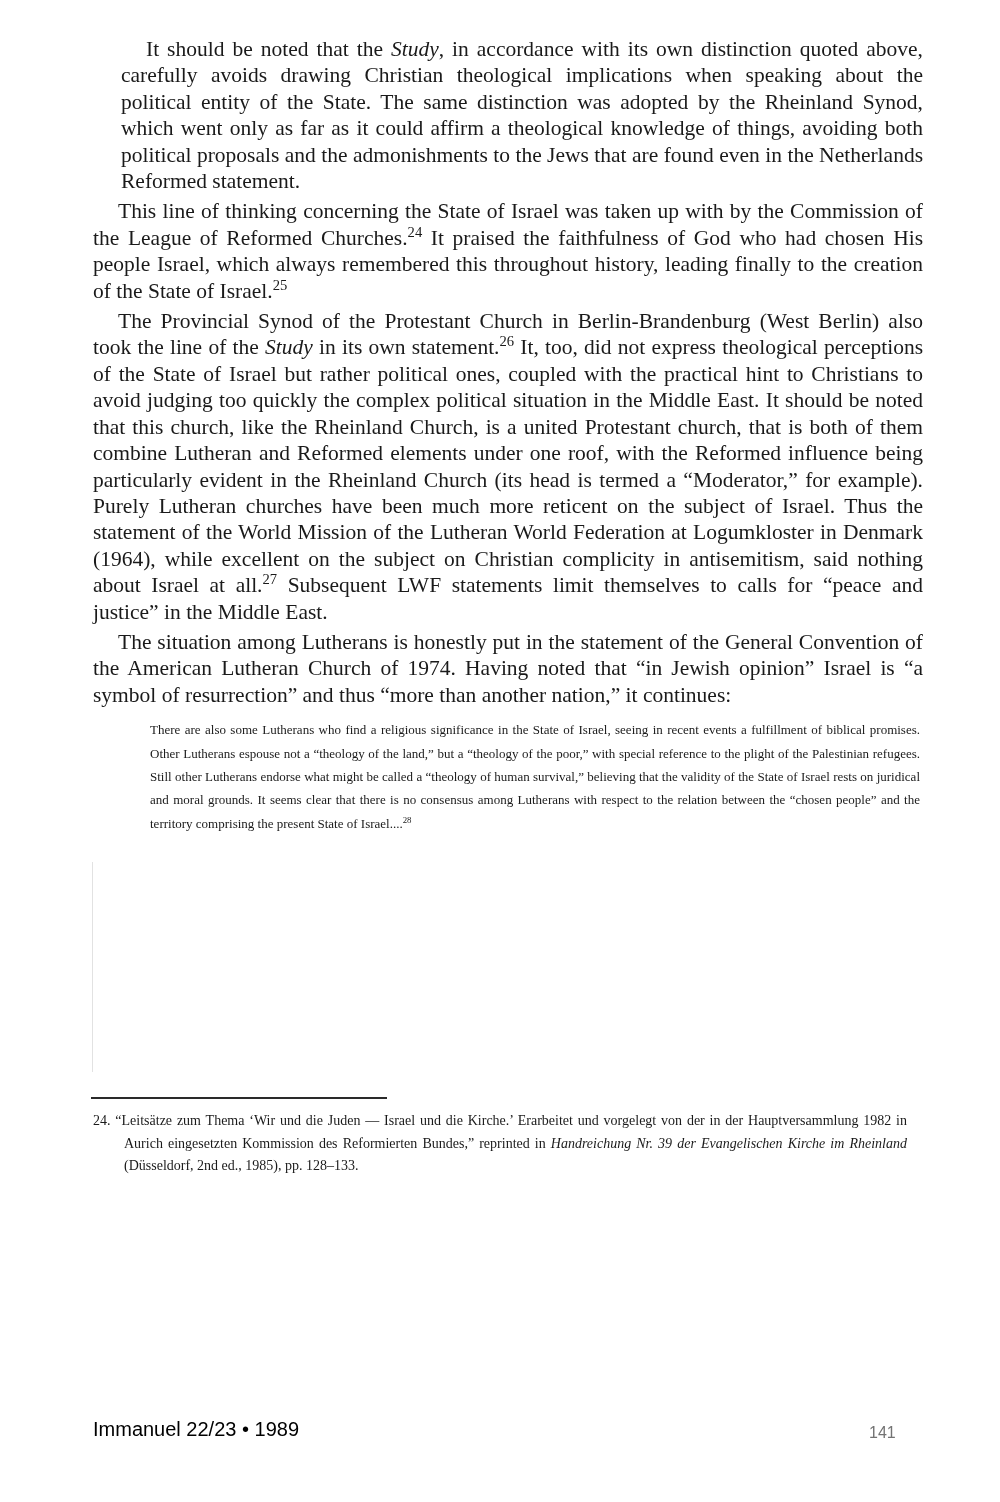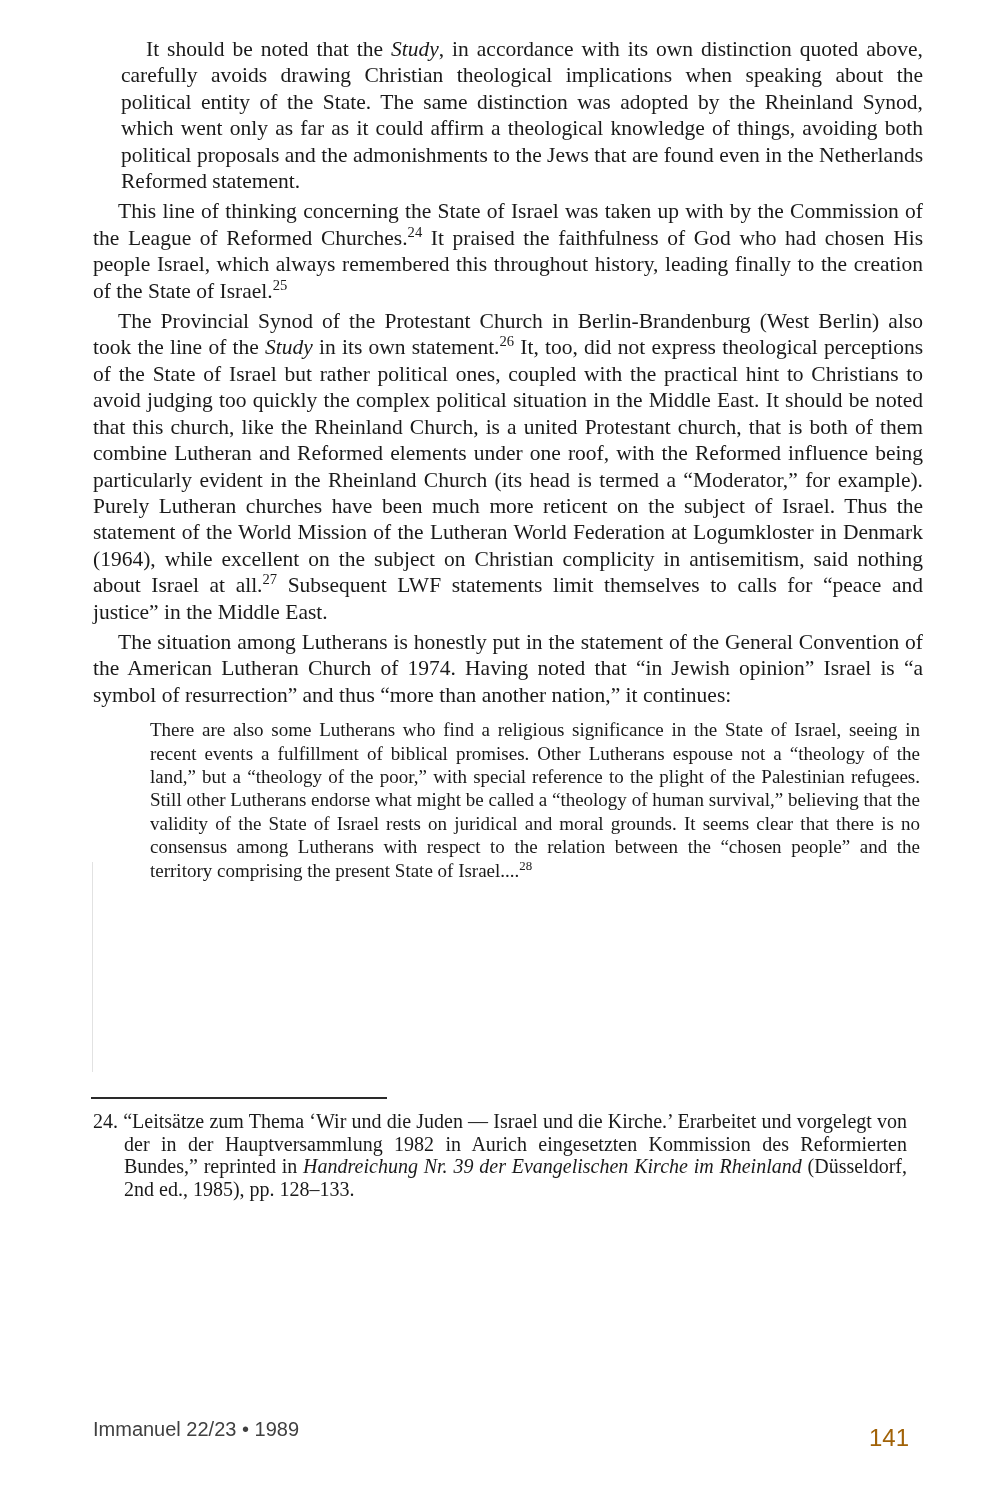--- a/index.html
+++ b/index.html
@@ -2,27 +2,27 @@
 <html><head>
 <meta charset="utf-8">
 <style>
   html, body { margin: 0; padding: 0; background: #ffffff; }
   body { width: 1000px; height: 1502px; position: relative; overflow: hidden; color: #1a1a1a; }
   .page { position: absolute; left: 93px; top: 36px; width: 830px; }
   .body-text { font-family: "Liberation Serif", serif; font-size: 21.5px; line-height: 26.4px; text-align: justify; margin: 0; }
   .para { margin: 0 0 4px 0; text-indent: 25px; }
   .para.first { text-indent: 25px; margin-left: 28px; }
   sup { font-size: 0.68em; line-height: 0; vertical-align: 0.55em; font-family: Liberation Serif, serif; }
-  .blockquote { margin: 10px 16px 0 57px; width: 770px; font-family: "Liberation Serif", serif; font-size: 19px; line-height: 23.4px; text-align: justify; position: relative; }
+  .blockquote { margin: 10px 16px 0 57px; width: 770px; font-family: "Liberation Serif", serif; font-size: 13px; line-height: 23.4px; text-align: justify; position: relative; }
   .quote-bar { position: absolute; left: 92px; top: 862px; width: 1px; height: 210px; background: #e2e2e2; }
   .rule { position: absolute; left: 91px; top: 1097px; width: 296px; height: 2px; background: #2a2a2a; }
-  .notes { position: absolute; left: 93px; top: 1110px; width: 814px; font-family: "Liberation Serif", serif; font-size: 20px; line-height: 22.6px; }
+  .notes { position: absolute; left: 93px; top: 1110px; width: 814px; font-family: "Liberation Serif", serif; font-size: 14px; line-height: 22.6px; }
   .note { text-align: justify; padding-left: 31px; text-indent: -31px; margin: 0 0 4px 0; }
-  .footer-left { position: absolute; left: 93px; top: 1418px; font-family: "Liberation Sans", sans-serif; font-size: 20px; color: #404040; }
-  .footer-right { position: absolute; left: 869px; top: 1424px; font-family: "Liberation Sans", sans-serif; font-size: 24px; color: #a16207; }
+  .footer-left { position: absolute; left: 93px; top: 1418px; font-family: "Liberation Sans", sans-serif; font-size: 20px; color: #000000; }
+  .footer-right { position: absolute; left: 869px; top: 1424px; font-family: "Liberation Sans", sans-serif; font-size: 16px; color: #737373; }
   i { font-style: italic; }
 </style>
 </head>
 <body>
 
 <div class="page">
   <div class="body-text">
     <p class="para first"><span>It should be noted that the </span><i>Study</i><span>, in accordance with its own distinction quoted above, carefully avoids drawing Christian theological implications when speaking about the political entity of the State. The same distinction was adopted by the Rheinland Synod, which went only as far as it could affirm a theological knowledge of things, avoiding both political proposals and the admonishments to the Jews that are found even in the Netherlands Reformed statement.</span></p>
     <p class="para"><span>This line of thinking concerning the State of Israel was taken up with by the Commission of the League of Reformed Churches.</span><sup>24</sup><span> It praised the faithfulness of God who had chosen His people Israel, which always remembered this throughout history, leading finally to the creation of the State of Israel.</span><sup>25</sup></p>
     <p class="para"><span>The Provincial Synod of the Protestant Church in Berlin-Brandenburg (West Berlin) also took the line of the </span><i>Study</i><span> in its own statement.</span><sup>26</sup><span> It, too, did not express theological perceptions of the State of Israel but rather political ones, coupled with the practical hint to Christians to avoid judging too quickly the complex political situation in the Middle East. It should be noted that this church, like the Rheinland Church, is a united Protestant church, that is both of them combine Lutheran and Reformed elements under one roof, with the Re­formed influence being particularly evident in the Rheinland Church (its head is termed a “Moderator,” for example). Purely Lutheran churches have been much more reticent on the subject of Israel. Thus the statement of the World Mission of the Lutheran World Federation at Logumkloster in Denmark (1964), while excellent on the subject on Christian complicity in antisemitism, said nothing about Israel at all.</span><sup>27</sup><span> Subsequent LWF statements limit themselves to calls for “peace and justice” in the Middle East.</span></p>

